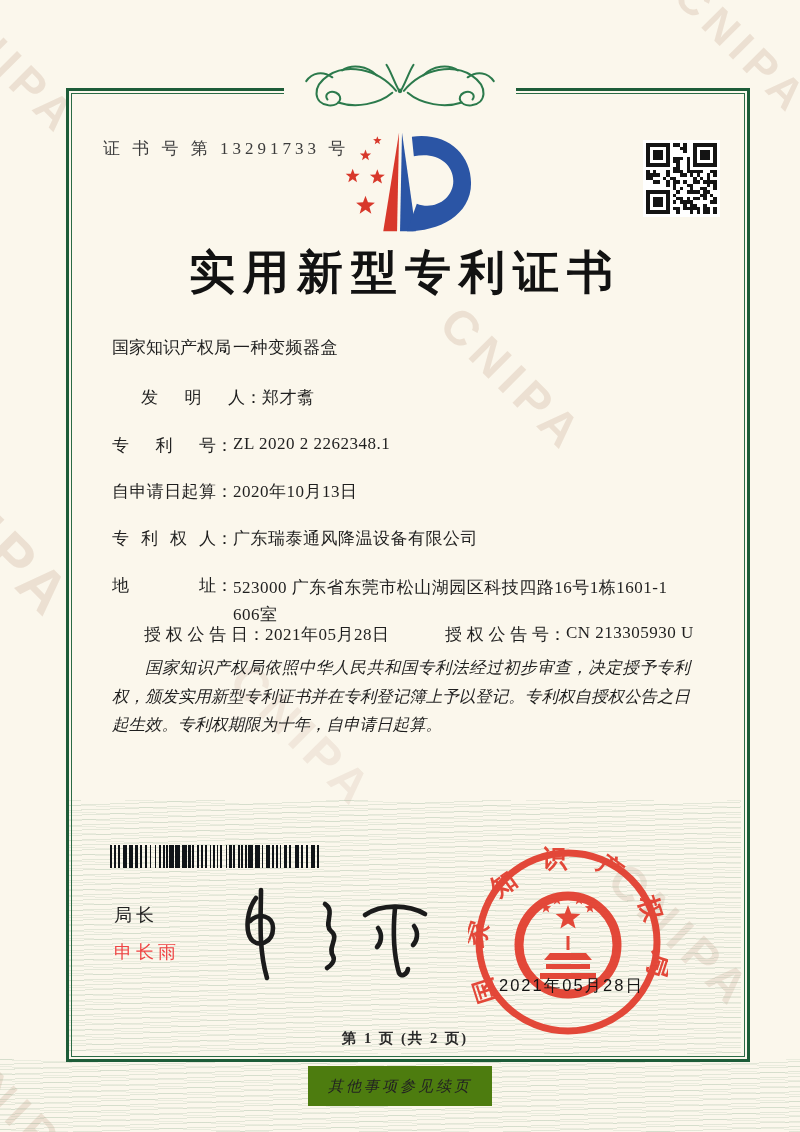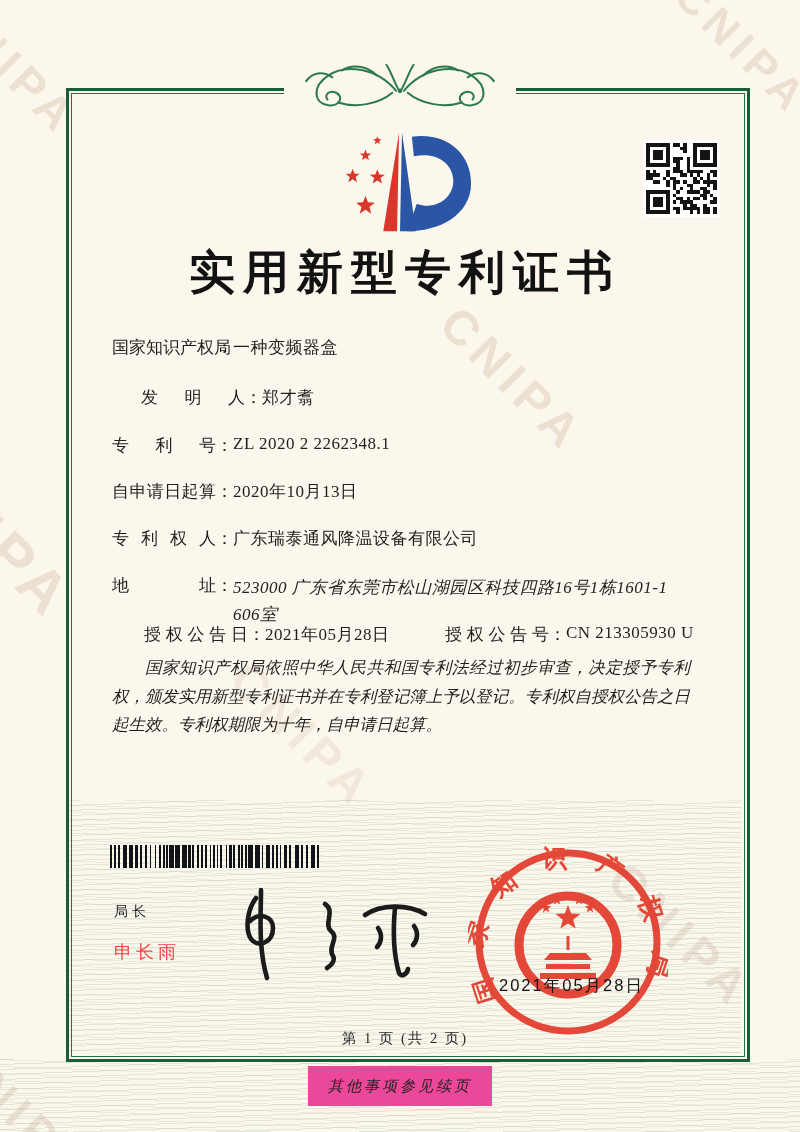--- a/index.html
+++ b/index.html
@@ -49,47 +49,47 @@
          font-size:46px;font-weight:bold;letter-spacing:8px;color:#121212;}
 
   .fields{position:absolute;left:112px;top:336px;width:580px;font-size:17px;color:#1f1f1f;}
   .fr{position:absolute;left:0;white-space:nowrap;}
   .r1{top:0;} .r2{top:50px;margin-left:29px;} .r3{top:98px;} .r4{top:144px;} .r5{top:191px;}
   .r6{top:238px;white-space:normal;} .r7{top:287px;margin-left:32px;}
   .f-label{display:inline-block;width:104px;text-align:justify;text-align-last:justify;
            text-justify:inter-character;vertical-align:top;}
   .f-colon{display:inline-block;vertical-align:top;}
   .f-value{display:inline-block;vertical-align:top;letter-spacing:.5px;}
-  .addr-value{max-width:436px;white-space:normal;word-break:break-all;line-height:1.6;font-style:italic;}
+  .addr-value{max-width:436px;white-space:normal;word-break:break-all;line-height:1.6;}
   .pair2{position:absolute;left:301px;top:0;white-space:nowrap;}
 
   .body-text{position:absolute;left:112px;top:654px;width:578px;font-size:16.5px;
              line-height:1.74;color:#1e1e1e;font-style:italic;text-align:justify;}
   .body-text p{margin:0;text-indent:2em;}
 
   .barcode{position:absolute;left:110px;top:845px;width:215px;height:23px;}
   .barcode svg{width:100%;height:100%;shape-rendering:crispEdges;}
   .barcode rect{fill:#101418;}
 
-  .director-title{position:absolute;left:114px;top:903px;font-size:14px;letter-spacing:4px;
+  .director-title{position:absolute;left:114px;top:903px;font-size:18px;letter-spacing:4px;
                   font-family:"Liberation Sans",sans-serif;color:#222;}
   .director-name{position:absolute;left:114px;top:940px;font-size:18px;letter-spacing:4px;
                  font-family:"Liberation Sans",sans-serif;color:#ef4444;}
   .signature{position:absolute;left:228px;top:884px;width:210px;height:98px;}
   .signature path{stroke:#1b1b1b;stroke-width:4.6;fill:none;stroke-linecap:round;}
 
   .seal{position:absolute;left:468px;top:842px;width:200px;height:200px;opacity:.93;}
   .seal-date{position:absolute;left:499px;top:975px;font-size:16.5px;letter-spacing:2px;
              color:#141414;font-family:"Liberation Sans",sans-serif;white-space:nowrap;}
 
   .page-num{position:absolute;left:66px;top:1029px;width:678px;text-align:center;
-            font-size:14.5px;letter-spacing:2px;color:#2a2a2a;}
+            font-size:14.5px;letter-spacing:2px;color:#2a2a2a;font-weight:bold;}
 
   .note-box{position:absolute;left:50%;top:1066px;transform:translateX(-50%);
-            width:184px;height:40px;background:#ec4899;display:flex;align-items:center;
+            width:184px;height:40px;background:#4d7c0f;display:flex;align-items:center;
             justify-content:center;}
   .note-text{font-size:15px;letter-spacing:3px;color:#222;font-style:italic;}
 </style>
 </head>
 <body>
 
 <div class="page">
 
   <div class="wm wm1">CNIPA</div>
   <div class="wm wm2">CNIPA</div>
@@ -113,20 +113,21 @@
         <path d="M112,36 C98,48 74,52 56,46"></path>
         <path d="M96,18 C86,8 70,6 60,13"></path>
         <path d="M50,20 C40,13 29,15 23,24"></path>
         <path d="M118,32 C112,20 110,13 106,7"></path>
       </g>
       <use href="#halfScroll" transform="translate(240,0) scale(-1,1)"></use>
       <circle cx="120" cy="34" r="2.4" fill="#2c7a4c"></circle>
     </svg>
   </div>
 
+  <div class="cert-no">证 书 号 第 13291733 号</div>
 
   <div class="logo">
     <svg viewBox="0 0 150 112" width="148" height="112">
       <path d="M72,4 L56,104 L70,104 Z" fill="#d8382b"></path>
       <path d="M75,4 L73,104 L89,104 Z" fill="#2b55a5"></path>
       <path d="M85,8 C120,3 145,25 145,55 C145,88 112,104 80,104 L90,76 C108,83 127,71 127,53 C127,34 108,23 87,28 Z" fill="#2b55a5"></path>
       <g id="logoStars">
           <path d="M50.0,7.5L51.1,10.5L54.3,10.6L51.8,12.6L52.6,15.6L50.0,13.9L47.4,15.6L48.2,12.6L45.7,10.6L48.9,10.5Z" fill="#d8382b"></path>
           <path d="M38.0,21.0L39.5,25.0L43.7,25.1L40.4,27.8L41.5,31.9L38.0,29.5L34.5,31.9L35.6,27.8L32.3,25.1L36.5,25.0Z" fill="#d8382b"></path>
           <path d="M25.0,40.5L26.9,45.5L32.1,45.7L28.0,49.0L29.4,54.1L25.0,51.1L20.6,54.1L22.0,49.0L17.9,45.7L23.1,45.5Z" fill="#d8382b"></path>

